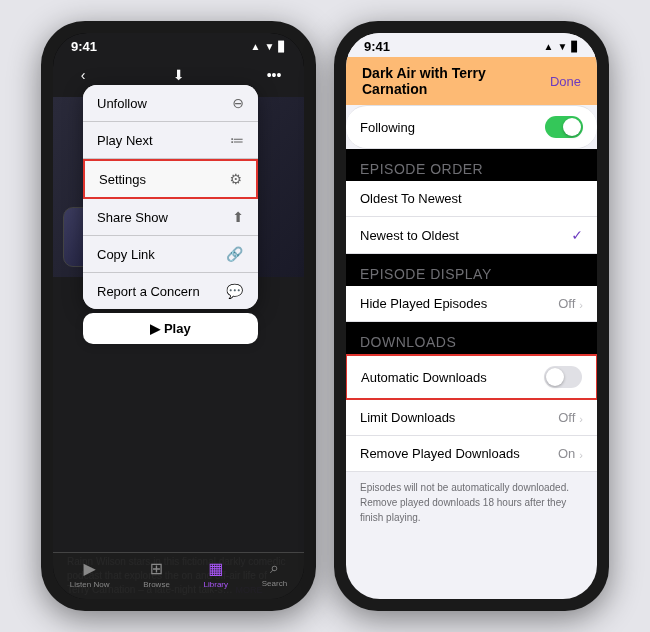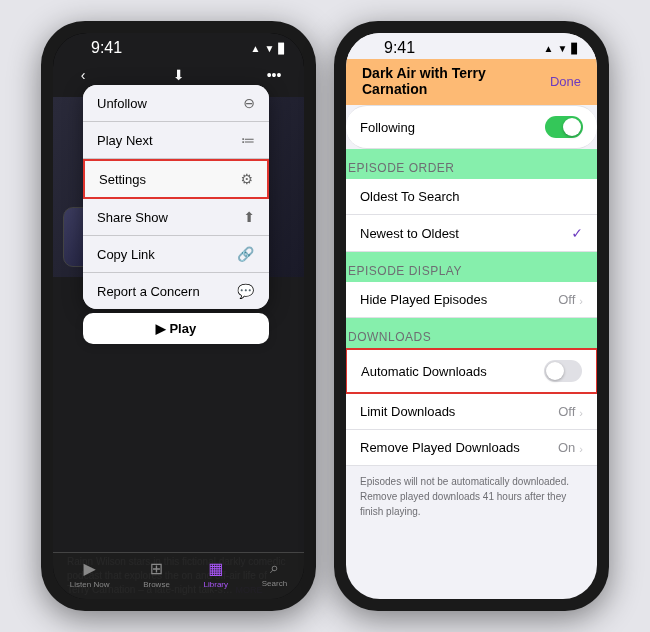--- a/index.html
+++ b/index.html
@@ -38,24 +38,23 @@
       display: flex;
       justify-content: space-between;
       align-items: center;
       padding: 6px 18px 2px;
       background: transparent;
       position: absolute;
       top: 0; left: 0; right: 0;
       z-index: 10;
     }
     .status-time {
-      font-size: 16px;
-      font-weight: 400;
+      font-size: 13px;
+      font-weight: 700;
       color: #fff;
-      margin-left: 20px;
     }
     .status-icons {
       display: flex;
       gap: 4px;
       align-items: center;
     }
     .status-icons span {
       font-size: 10px;
       color: #fff;
     }
@@ -112,21 +111,21 @@
       font-size: 13px;
       font-weight: 600;
       margin-left: 8px;
     }
 
     
     .dropdown-overlay {
       position: absolute;
       top: 52px;
       left: 30px;
-      right: 35px;
+      right: 46px;
       z-index: 20;
     }
     .dropdown-menu {
       background: #f2f2f7;
       border-radius: 14px;
       overflow: hidden;
       box-shadow: 0 4px 20px rgba(0,0,0,0.4);
     }
     .dropdown-item {
       display: flex;
@@ -231,26 +230,26 @@
     }
     .settings-row:first-child {
       border-top: 0.5px solid #e0e0e5;
       border-radius: 21px;
     }
     .settings-row-label {
       font-size: 13px;
       color: #000;
     }
     .section-header {
-      font-size: 12px;
+      font-size: 14px;
       color: #6e6e73;
       text-transform: uppercase;
       letter-spacing: 0.5px;
-      padding: 12px 2px 4px;
-      background: #86efac;
+      padding: 12px 14px 4px;
+      background: #000000;
     }
 
     
     .toggle {
       width: 38px;
       height: 22px;
       border-radius: 11px;
       position: relative;
       display: inline-block;
     }
@@ -411,21 +410,21 @@
             <span class="settings-row-label">Following</span>
             <div class="toggle on">
               <div class="toggle-knob"></div>
             </div>
           </div>
         </div>
 
         <div class="settings-section">
           <div class="section-header">EPISODE ORDER</div>
           <div class="settings-row">
-            <span class="settings-row-label">Oldest To Search</span>
+            <span class="settings-row-label">Oldest To Newest</span>
           </div>
           <div class="settings-row">
             <span class="settings-row-label">Newest to Oldest</span>
             <span class="checkmark">✓</span>
           </div>
         </div>
 
         <div class="settings-section">
           <div class="section-header">EPISODE DISPLAY</div>
           <div class="settings-row">
@@ -445,17 +444,17 @@
           <div class="settings-row">
             <span class="settings-row-label">Limit Downloads</span>
             <span class="value-text">Off <span class="chevron">›</span></span>
           </div>
           <div class="settings-row">
             <span class="settings-row-label">Remove Played Downloads</span>
             <span class="value-text">On <span class="chevron">›</span></span>
           </div>
         </div>
 
-        <div class="info-text">Episodes will not be automatically downloaded. Remove played downloads 41 hours after they finish playing.</div>
+        <div class="info-text">Episodes will not be automatically downloaded. Remove played downloads 18 hours after they finish playing.</div>
       </div>
     </div>
   </div>
 </div>
 
 </body></html>

